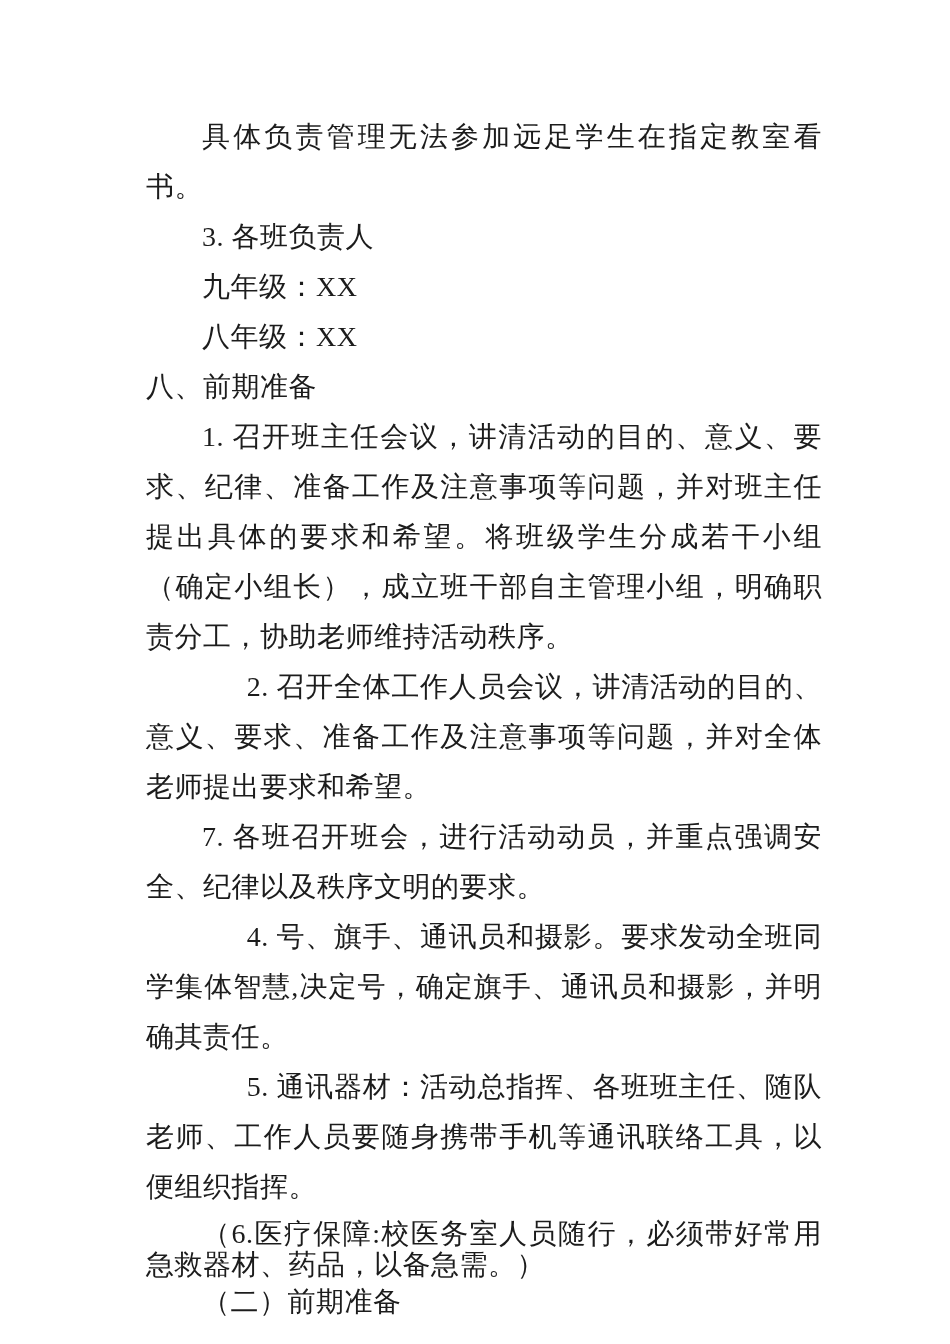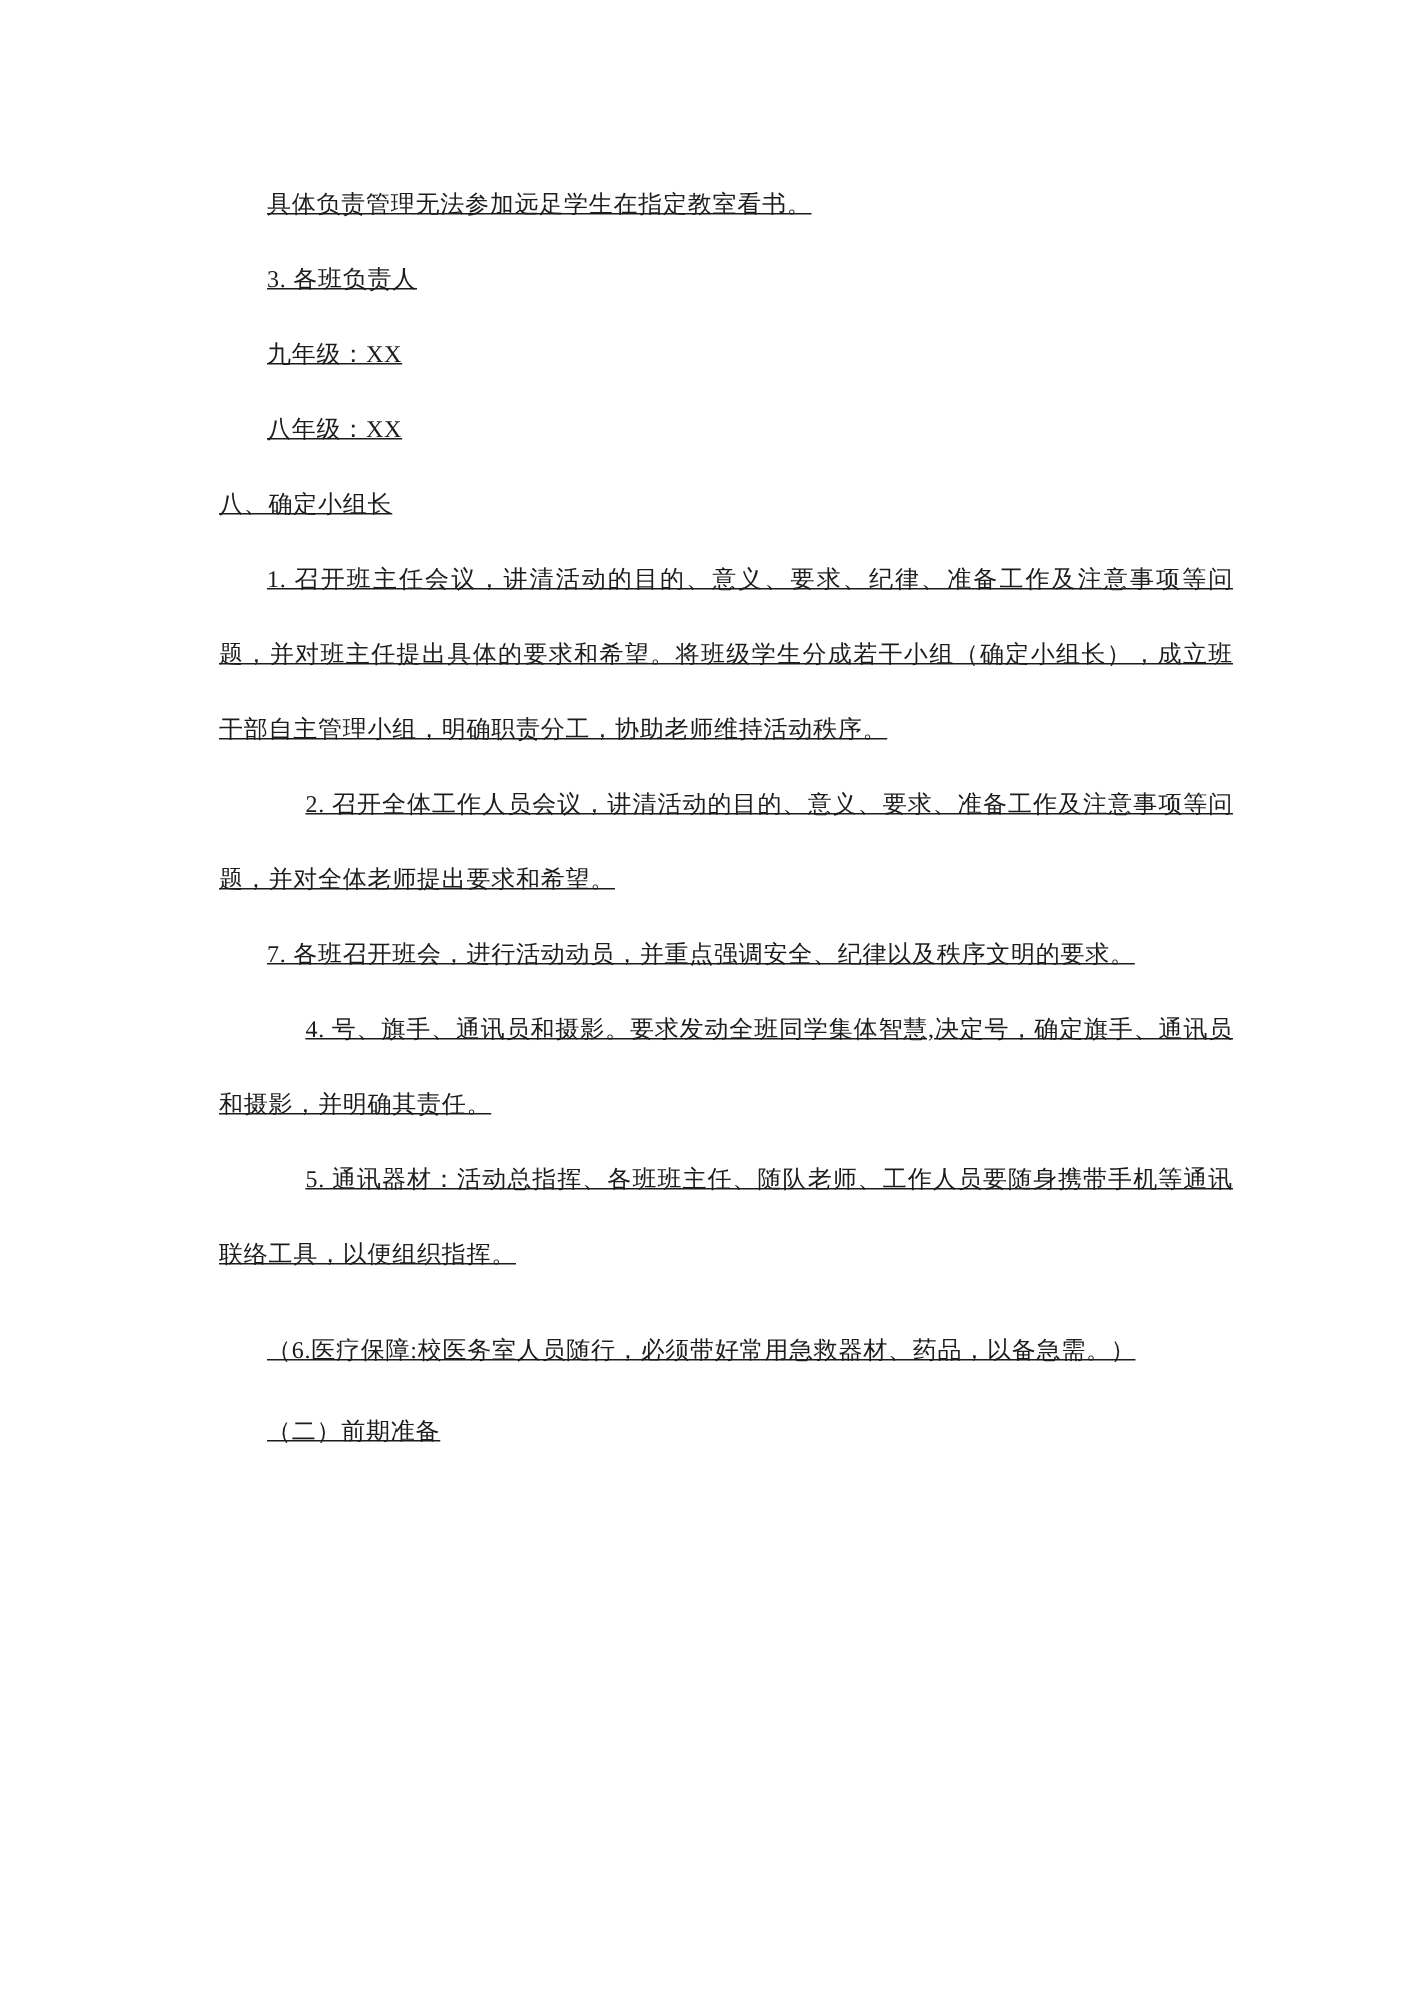--- a/index.html
+++ b/index.html
@@ -16,51 +16,50 @@
     width: 950px;
     height: 1344px;
     margin: 0 auto;
     background: #ffffff;
     overflow: hidden;
     box-sizing: border-box;
     padding: 112px 128px 40px 146px;
   }
   .doc p {
     margin: 0;
-    font-size: 16px;
+    font-size: 28px;
     line-height: 50px;
     text-align: justify;
     letter-spacing: 0.5px;
-    text-decoration: underline;
   }
   .doc p.indent-0 { text-indent: 0; }
   .doc p.indent-1 { text-indent: 2em; }
   .doc p.indent-2 { text-indent: 3.6em; }
   .doc p.tight {
     line-height: 31px;
   }
-  .doc p.gap-top { margin-top: 23px; }
+  .doc p.gap-top { margin-top: 6px; }
   .doc p.gap-top-lg { margin-top: 14px; }
 </style>
 </head>
 <body>
 
 <div class="page">
   <div class="doc">
 
     <p class="indent-1">具体负责管理无法参加远足学生在指定教室看书。</p>
 
     <p class="indent-1">3.  各班负责人</p>
 
 
     <p class="indent-1">九年级：XX</p>
 
     <p class="indent-1">八年级：XX</p>
 
-    <p class="indent-0">八、确定小组长</p>
+    <p class="indent-0">八、前期准备</p>
 
 
     <p class="indent-1">1.  召开班主任会议，讲清活动的目的、意义、要求、纪律、准备工作及注意事项等问题，并对班主任提出具体的要求和希望。将班级学生分成若干小组（确定小组长），成立班干部自主管理小组，明确职责分工，协助老师维持活动秩序。</p>
 
     <p class="indent-2">2.  召开全体工作人员会议，讲清活动的目的、意义、要求、准备工作及注意事项等问题，并对全体老师提出要求和希望。</p>
 
     <p class="indent-1">7.  各班召开班会，进行活动动员，并重点强调安全、纪律以及秩序文明的要求。</p>
 
     <p class="indent-2">4.  号、旗手、通讯员和摄影。要求发动全班同学集体智慧,决定号，确定旗手、通讯员和摄影，并明确其责任。</p>
 

